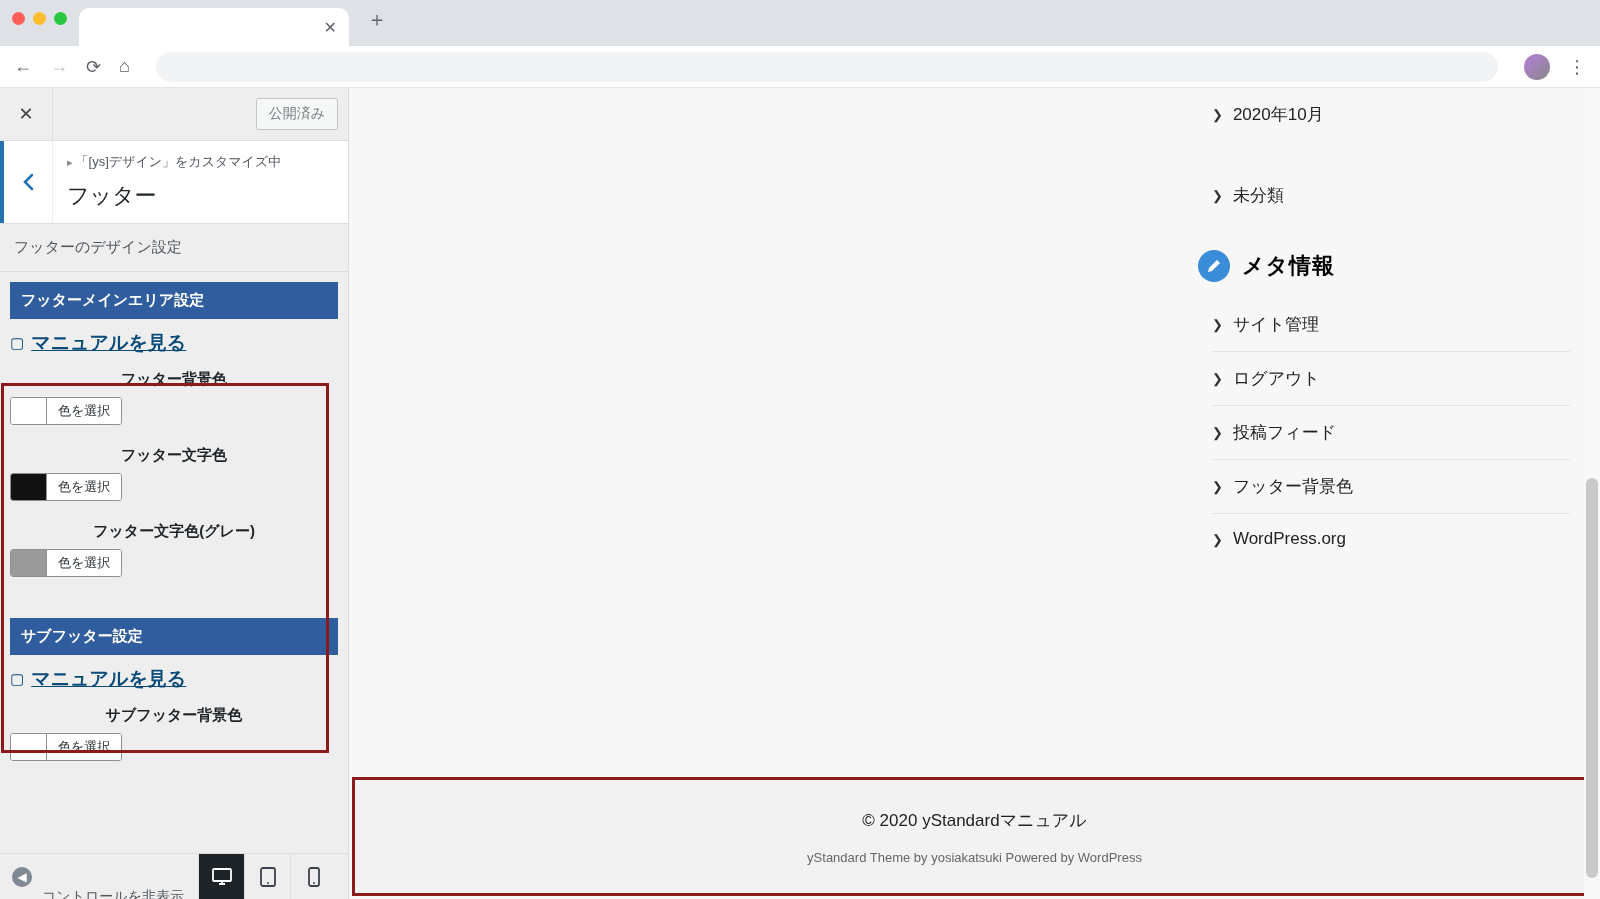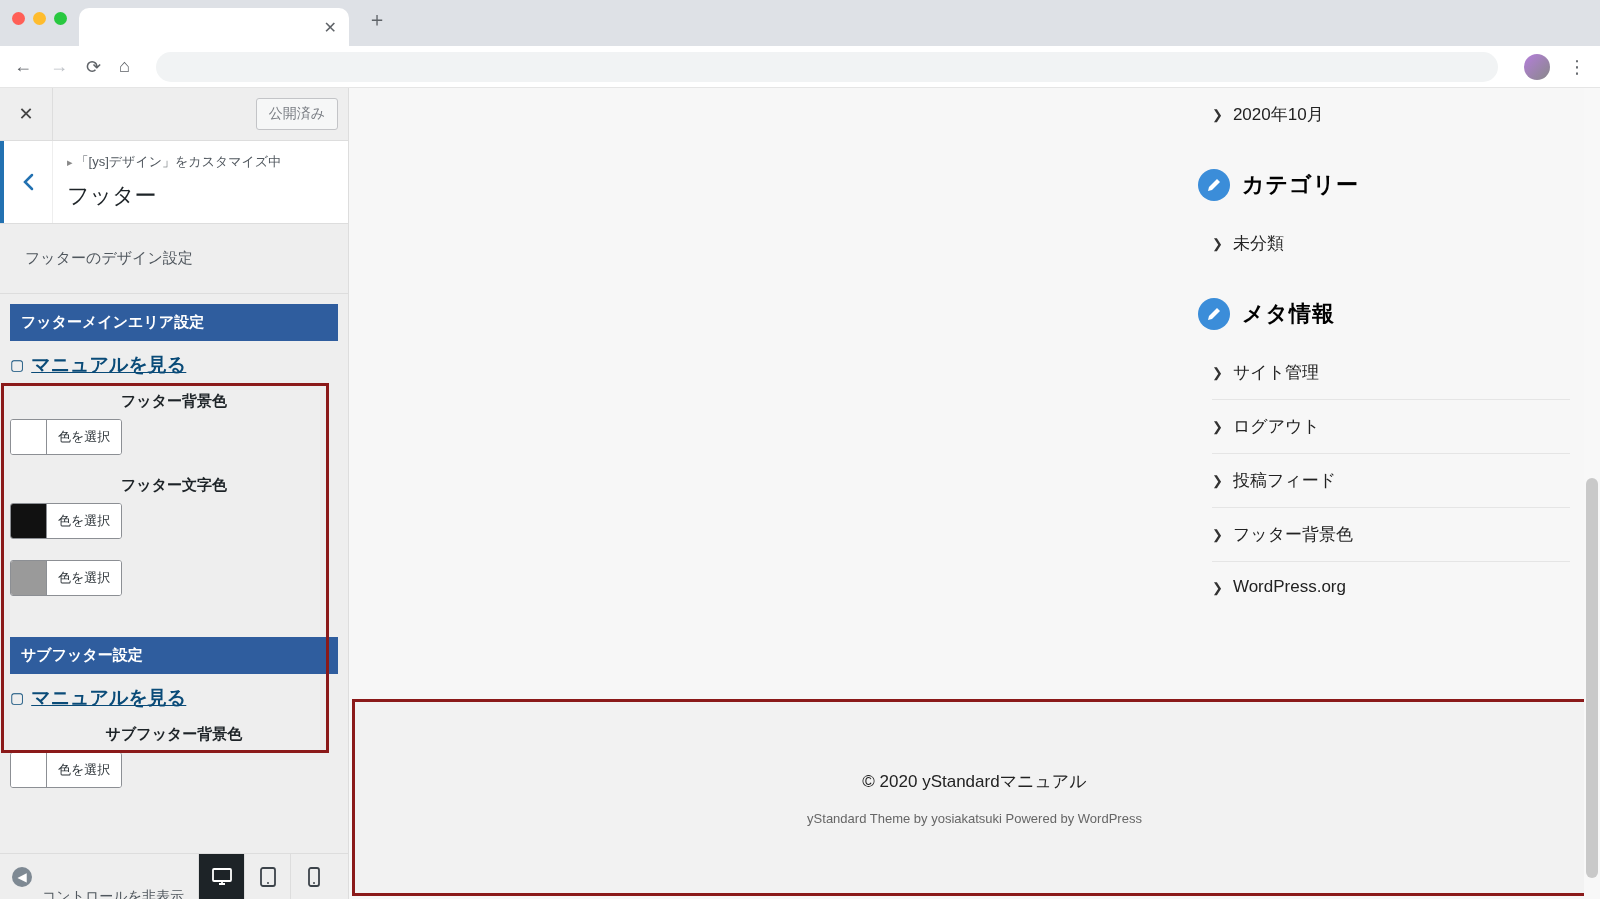--- a/index.html
+++ b/index.html
@@ -37,31 +37,31 @@
     .cz-header-fill { flex: 1; }
     .cz-publish { border: 1px solid #c3c4c7; background: #f6f7f7; color: #787c82; padding: 6px 12px; border-radius: 3px; font-size: 14px; }
 
     .cz-title-row { display: flex; border-bottom: 1px solid #ddd; background:#fff; }
     .cz-back { width: 53px; display: flex; align-items: center; justify-content: center; color: #2271b1; font-size: 20px; border-left: 4px solid #2271b1; border-right:1px solid #eee; background:#fff;}
     .cz-title-box { background: #fff; flex: 1; padding: 12px 14px; }
     .cz-title-sub { font-size: 13px; color: #50575e; margin-bottom: 10px; }
     .cz-title-sub::before { content: "▸ "; color: #888; font-size: 11px;}
     .cz-title-main { font-size: 22px; color: #1d2327; }
 
-    .cz-desc { padding: 25px; color: #50575e; font-size: 15px; border-bottom: 1px solid #ddd; }
+    .cz-desc { padding: 14px; color: #50575e; font-size: 15px; border-bottom: 1px solid #ddd; }
 
     .cz-section { padding: 10px; }
     .cz-block-header { background: #2f5d9e; color: #ffffff; font-weight: bold; font-size: 15px; padding: 9px 11px; }
     .cz-manual { padding: 11px 0 14px 0; display: flex; align-items: center; gap: 7px; }
     .cz-manual a { color: #0a4b78; text-decoration: underline; font-size: 19px; font-weight: 700;}
     .cz-manual .doc-icon { color: #0a4b78; font-size: 15px; }
 
     .cz-field { margin-bottom: 18px; }
     .cz-label { font-weight: bold; font-size: 15px; color: #1d2327; margin-bottom: 8px; display: block; text-align: center; }
-    .cz-color-picker { display: inline-flex; align-items: stretch; border: 1px solid #8c8f94; border-radius: 3px; overflow: hidden; height: 36px; background:#fff; }
+    .cz-color-picker { display: inline-flex; align-items: stretch; border: 1px solid #8c8f94; border-radius: 3px; overflow: hidden; height: 28px; background:#fff; }
     .cz-swatch { width: 36px; border-right: 1px solid #8c8f94; }
     .cz-color-btn { padding: 0 11px; font-size: 13px; color: #2c3338; background: #fff; display:flex; align-items:center;}
 
     .highlight-box { position:absolute; border: 3px solid #8b1a1a; pointer-events:none; z-index:5;}
     .hl-panel { left: 1px; top: 295px; width: 328px; height: 370px; }
 
     .cz-footer { border-top: 1px solid #ddd; height: 46px; background: #eee; display: flex; align-items: center; padding: 0 12px; gap: 10px; }
     .cz-collapse-icon { width: 20px; height: 20px; background: #7e8993; border-radius: 50%; display: inline-flex; align-items: center; justify-content: center; color: #fff; font-size: 12px; }
     .cz-collapse-text { color: #50575e; font-size: 14px; flex:1; overflow:hidden; text-overflow:ellipsis; white-space:nowrap;margin-top:40px;}
     .cz-devices { display: flex; gap: 0; }
@@ -76,21 +76,21 @@
 
     .widget-items { margin-bottom: 28px; }
     .widget-header { display: flex; align-items: center; gap: 12px; margin-bottom: 16px; }
     .widget-icon { width: 32px; height: 32px; border-radius: 50%; background: #3b8dd9; display: flex; align-items: center; justify-content: center; color: #fff; }
     .widget-title { font-size: 22px; font-weight: bold; color: #000; letter-spacing: 1px;}
     .widget-list { list-style: none; margin-left: 14px; }
     .widget-list li { padding: 15px 0; border-bottom: 1px solid #e5e5e5; font-size: 17px; color: #222; display: flex; align-items: center; gap: 10px; }
     .widget-list li:last-child { border-bottom: none; }
     .chev { color: #333; font-size: 13px; }
 
-    .footer-area { height: 197px; background: #f2f2f2; border: 3px solid #8b1a1a; display: flex; flex-direction: column; align-items: center; justify-content: center; gap: 18px; margin: 0 3px 3px 3px;}
+    .footer-area { height: 119px; background: #f2f2f2; border: 3px solid #8b1a1a; display: flex; flex-direction: column; align-items: center; justify-content: center; gap: 18px; margin: 0 3px 3px 3px;}
     .footer-copy { font-size: 17px; color: #222; }
     .footer-credit { font-size: 13px; color: #666; }
 
     .preview-scrollbar { position:absolute; right:0; top:0; width:16px; height:100%; background:#f8f8f8;}
     .preview-scrollbar-thumb { position:absolute; right:2px; top:390px; width:12px; height:400px; background:#c9c9c9; border-radius:6px;}
   </style>
 </head>
 <body>
 
 <div class="browser-chrome">
@@ -157,20 +157,21 @@
 
         <div class="cz-field">
           <span class="cz-label">フッター文字色</span>
           <div class="cz-color-picker">
             <span class="cz-swatch" style="background:#111111"></span>
             <span class="cz-color-btn">色を選択</span>
           </div>
         </div>
 
         <div class="cz-field">
+          <span class="cz-label">フッター文字色(グレー)</span>
           <div class="cz-color-picker">
             <span class="cz-swatch" style="background:#9a9a9a"></span>
             <span class="cz-color-btn">色を選択</span>
           </div>
         </div>
       </div>
 
       <div class="cz-section">
         <div class="cz-block-header">サブフッター設定</div>
         <div class="cz-manual">
@@ -224,28 +225,20 @@
           <div class="widget-items">
             <ul class="widget-list">
               <li>
                   <span class="chev">❯</span>
                   <span>2020年10月</span>
                 </li>
             </ul>
           </div>
 
           <div class="widget-items">
-            <div class="widget-header">
-              <span class="widget-icon">
-                <svg width="16" height="16" viewBox="0 0 16 16">
-                    <path d="M2 14 L3 10 L11 2 L14 5 L6 13 Z" fill="#fff"></path>
-                  </svg>
-              </span>
-              <span class="widget-title">カテゴリー</span>
-            </div>
             <ul class="widget-list">
               <li>
                   <span class="chev">❯</span>
                   <span>未分類</span>
                 </li>
             </ul>
           </div>
 
           <div class="widget-items">
             <div class="widget-header">

